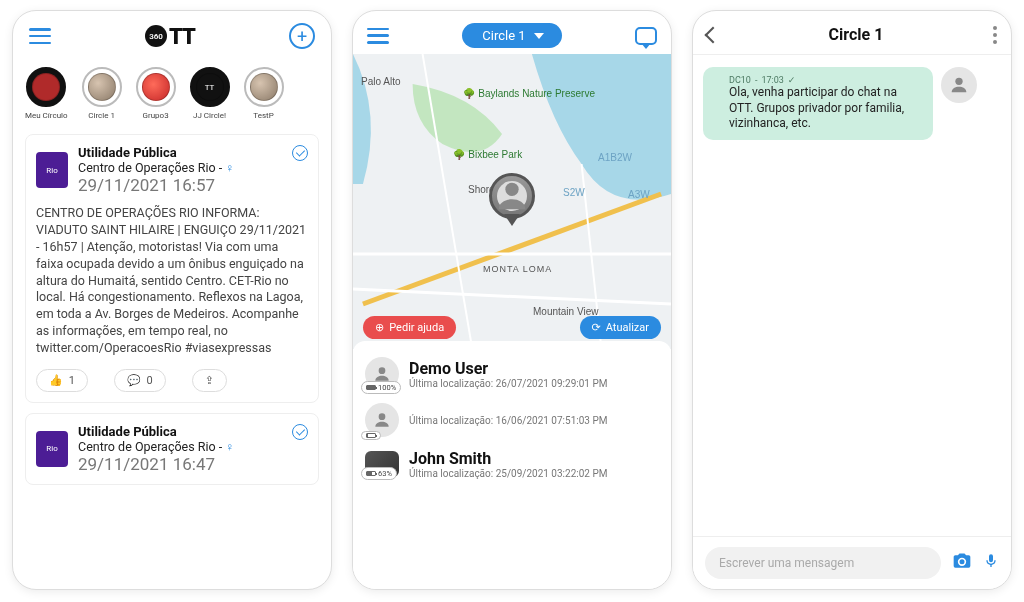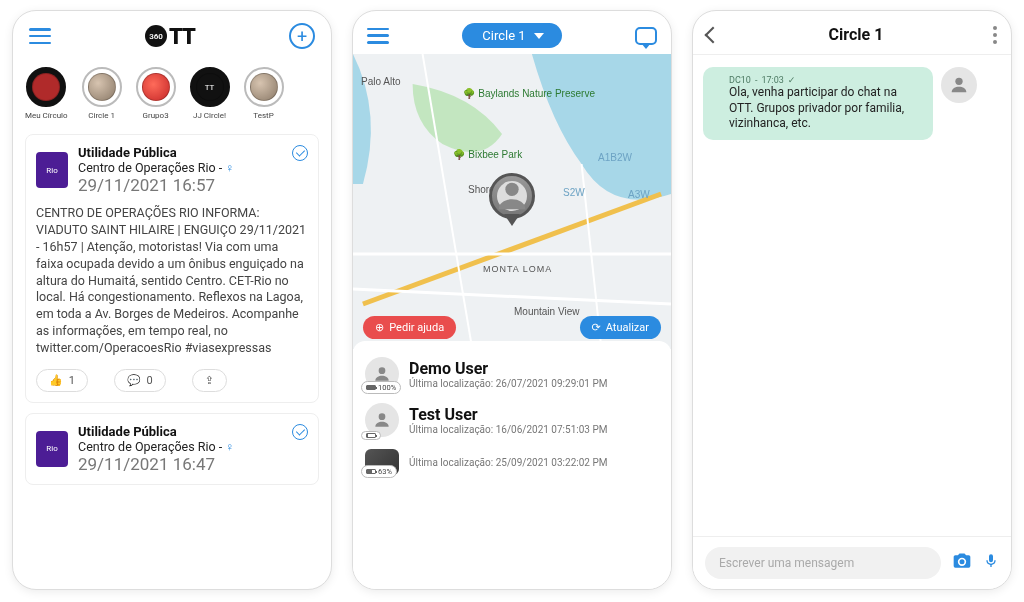--- a/index.html
+++ b/index.html
@@ -228,21 +228,21 @@
       <path d="M0 200 L320 200" stroke="#fff" stroke-width="3"></path>
       <path d="M0 235 L320 250" stroke="#fff" stroke-width="3"></path>
       <path d="M70 0 L120 295" stroke="#fff" stroke-width="2"></path>
       <path d="M230 110 L250 295" stroke="#fff" stroke-width="2"></path>
     </svg>
     <span class="map-label" style="top:22px; left:8px;text-align:right;">Palo Alto</span>
     <span class="map-label" style="top:34px; left:110px; color:#2d7a32;">🌳 <span>Baylands Nature Preserve</span></span>
     <span class="map-label" style="top:95px; left:100px; color:#2d7a32;">🌳 <span>Bixbee Park</span></span>
     <span class="map-label" style="top:130px; left:115px;">Shoreline</span>
     <span class="map-label" style="top:210px; left:130px; font-size:9px; letter-spacing:1px;">MONTA LOMA</span>
-    <span class="map-label" style="top:252px; left:161px;">Mountain View</span>
+    <span class="map-label" style="top:252px; left:180px;">Mountain View</span>
     <span class="map-label" style="top:135px; left:275px; color:#6da3c4;">A3W</span>
     <span class="map-label" style="top:98px; left:245px; color:#6da3c4;">A1B2W</span>
     <span class="map-label" style="top:85px; left:210px; color:#6da3c4;margin-top:48px;">S2W</span>
 
     <div class="map-pin-center">
       <div class="pin-outer">
         <div class="pin-inner">
           <svg width="18" height="18" viewBox="0 0 24 24" class="person-svg">
               <circle cx="12" cy="8" r="4"></circle>
               <path d="M4 20c0-4 4-6 8-6s8 2 8 6z"></path>
@@ -292,36 +292,36 @@
               <path d="M4 20c0-4 4-6 8-6s8 2 8 6z"></path>
             </svg>
         </div>
         <div class="batt">
           <div class="batt-icon">
               <div class="batt-fill" style="width:10%;"></div>
             </div>
         </div>
       </div>
       <div class="user-info">
-        <div class="user-name">Test User</div>
         <div class="user-sub"><span>Última localização: </span><span>16/06/2021 07:51:03 PM</span></div>
       </div>
     </div>
 
     <div class="user-row">
       <div class="user-ava-wrap">
         <div class="device-ava"></div>
         <div class="batt">
           <div class="batt-icon">
               <div class="batt-fill" style="width:63%;"></div>
             </div>
           <span>63%</span>
         </div>
       </div>
       <div class="user-info">
+        <div class="user-name">John Smith</div>
         <div class="user-sub"><span>Última localização: </span><span>25/09/2021 03:22:02 PM</span></div>
       </div>
     </div>
   </div>
 </div>
 
 <div class="phone">
   <div class="s3-header">
     <div class="back-chev"></div>
     <div class="s3-title">Circle 1</div>

